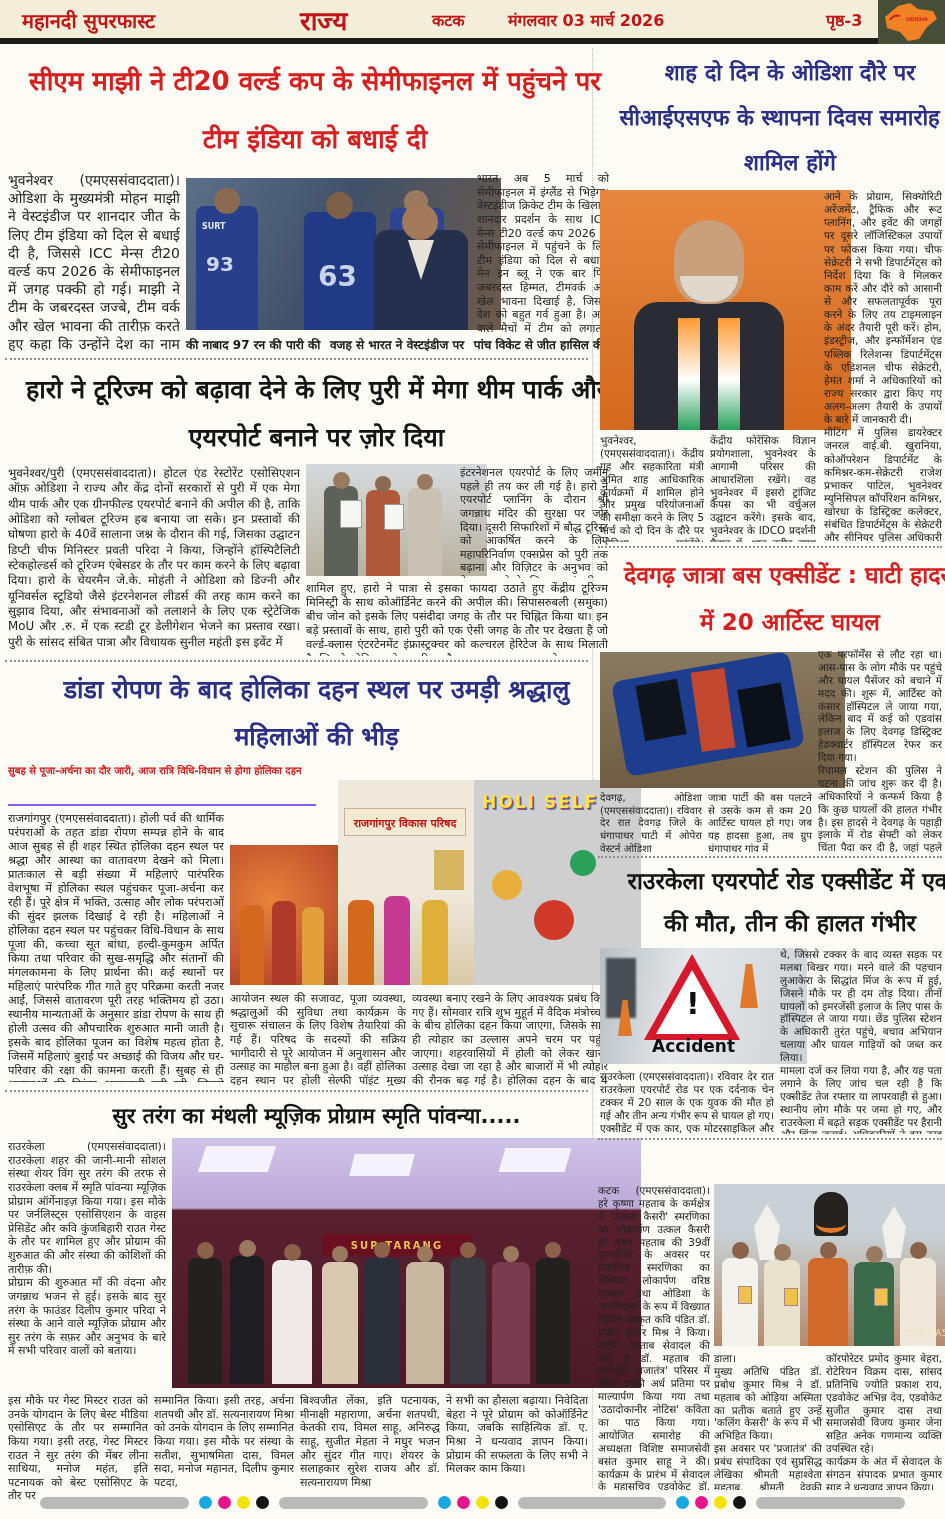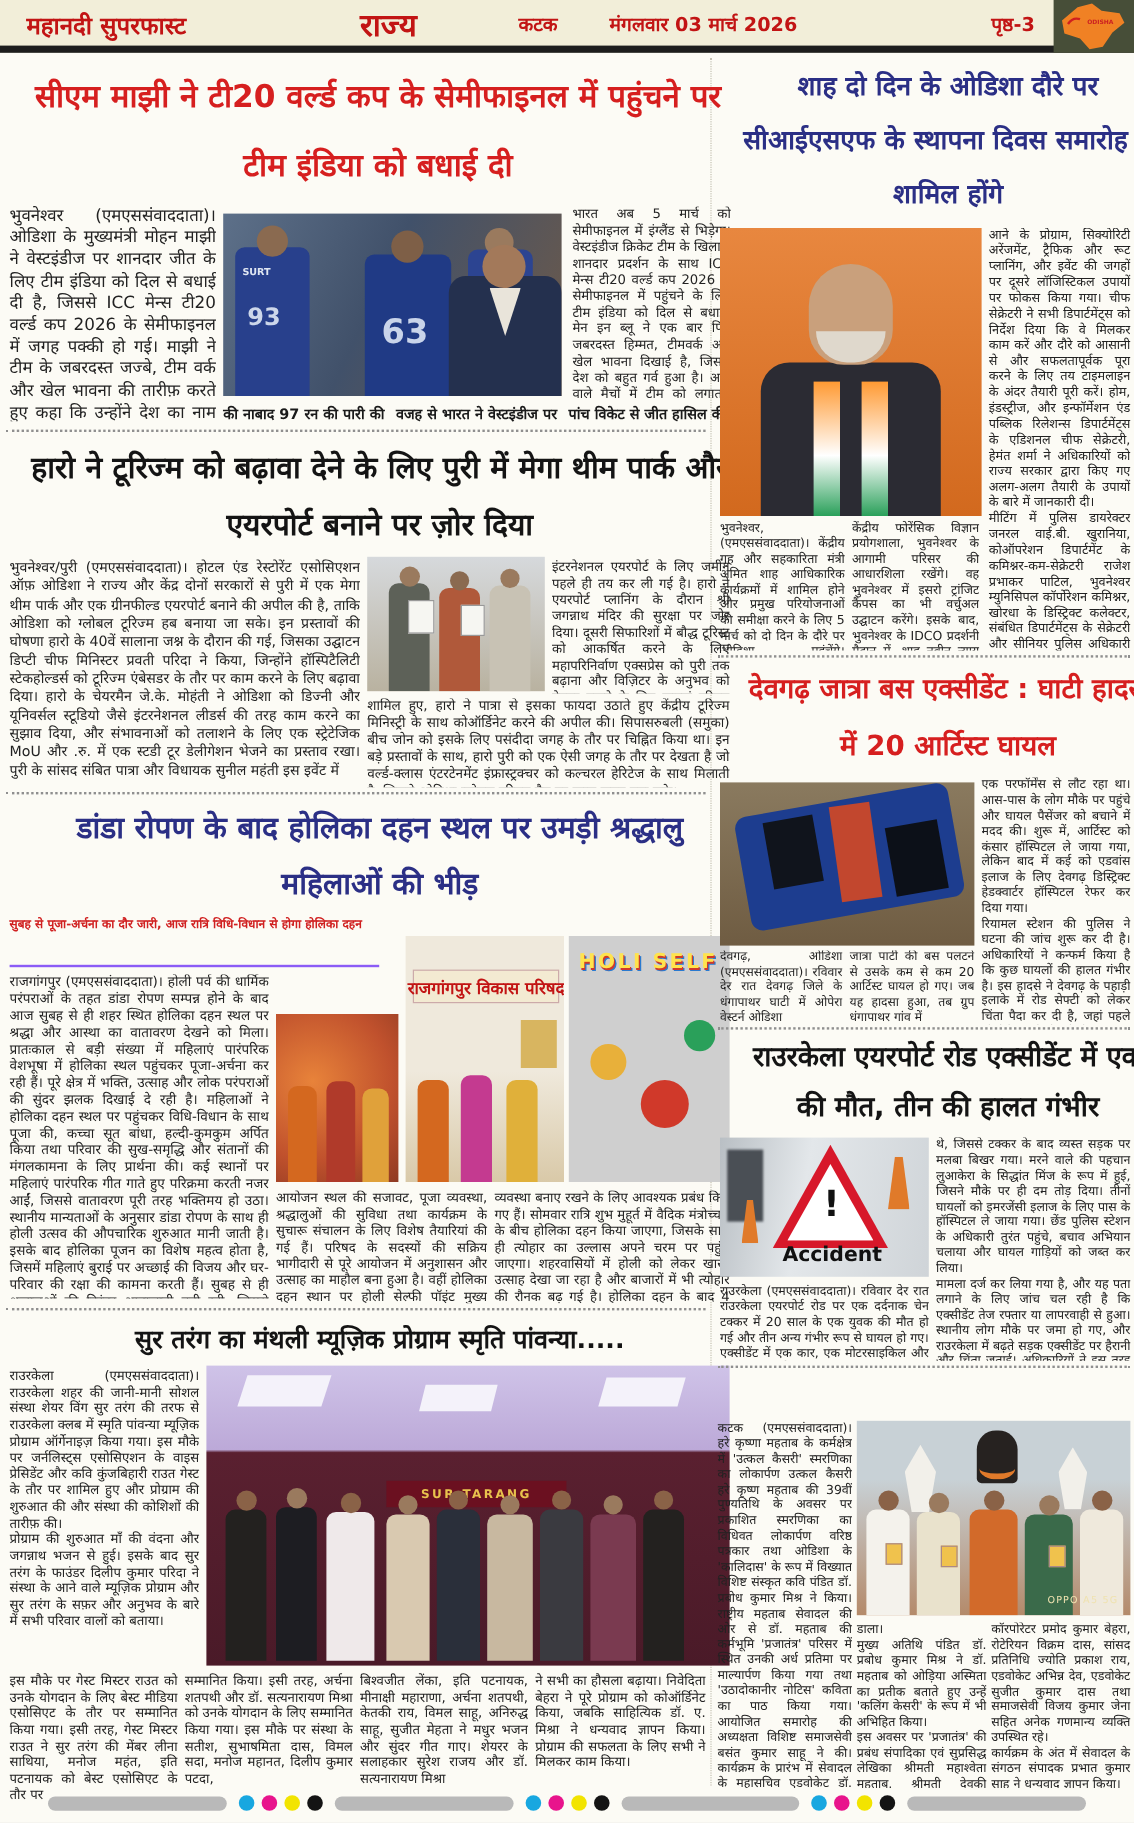--- a/index.html
+++ b/index.html
@@ -14,21 +14,21 @@
   .hl-red{color:#d61f1f;}
   .hl-navy{color:#2b2f85;}
   .hl-black{color:#141414;}
   
   .bt{font-size:12px;line-height:1.3;text-align:justify;color:#222;white-space:pre-line;overflow:hidden;}
   .bt-s{font-size:11px;line-height:1.24;}
   .cap{font-weight:bold;color:#1a1a1a;}
   .dotsep{border-top:2px dotted #8f8f8f;height:0;}
   .vsep{border-left:1px dotted #c4c0b2;width:0;}
   
-  .photo{overflow:hidden;background:#cfcfcf;}
+  .photo{overflow:hidden;background:#cfcfcf;padding-left:33px;}
   .fig{position:absolute;border-radius:8px 8px 0 0;}
   .head{position:absolute;border-radius:50%;}
   .wm{position:absolute;font-size:8px;color:#efe2b0;letter-spacing:1px;}
   
   .regrow{display:flex;align-items:center;gap:10px;}
   .regbar{flex:1;height:12px;background:#b9b9b9;border-radius:7px;}
   .regdots{display:flex;gap:6px;}
   .dot{width:13px;height:13px;border-radius:50%;}
 </style>
 </head>
@@ -97,21 +97,21 @@
   <div class="abs hl hl-navy" style="left:5px;top:666px;width:583px;height:94px;font-size:25px;line-height:47px;">डांडा रोपण के बाद होलिका दहन स्थल पर उमड़ी श्रद्धालु महिलाओं की भीड़</div>
   <div class="abs" style="left:8px;top:764px;width:308px;height:40px;color:#d02020;font-weight:bold;font-size:10px;line-height:1.45;border-bottom:2px solid #8b5cf6;">सुबह से पूजा-अर्चना का दौर जारी, आज रात्रि विधि-विधान से होगा होलिका दहन</div>
   <div class="abs bt bt-s" style="left:8px;top:812px;width:216px;height:270px;font-size:11.3px;">राजगांगपुर (एमएससंवाददाता)। होली पर्व की धार्मिक परंपराओं के तहत डांडा रोपण सम्पन्न होने के बाद आज सुबह से ही शहर स्थित होलिका दहन स्थल पर श्रद्धा और आस्था का वातावरण देखने को मिला। प्रातःकाल से बड़ी संख्या में महिलाएं पारंपरिक वेशभूषा में होलिका स्थल पहुंचकर पूजा-अर्चना कर रही हैं। पूरे क्षेत्र में भक्ति, उत्साह और लोक परंपराओं की सुंदर झलक दिखाई दे रही है। महिलाओं ने होलिका दहन स्थल पर पहुंचकर विधि-विधान के साथ पूजा की, कच्चा सूत बांधा, हल्दी-कुमकुम अर्पित किया तथा परिवार की सुख-समृद्धि और संतानों की मंगलकामना के लिए प्रार्थना की। कई स्थानों पर महिलाएं पारंपरिक गीत गाते हुए परिक्रमा करती नजर आईं, जिससे वातावरण पूरी तरह भक्तिमय हो उठा। स्थानीय मान्यताओं के अनुसार डांडा रोपण के साथ ही होली उत्सव की औपचारिक शुरुआत मानी जाती है। इसके बाद होलिका पूजन का विशेष महत्व होता है, जिसमें महिलाएं बुराई पर अच्छाई की विजय और घर-परिवार की रक्षा की कामना करती हैं। सुबह से ही श्रद्धालुओं की निरंतर आवाजाही बनी रही, जिससे होलिका स्थल उत्सव स्थल में तब्दील हो गया। इस भव्य आयोजन को सफल बनाने में राजगांगपुर विकास परिषद के सभी सदस्य अहम भूमिका निभा रहे हैं। परिषद द्वारा</div>
   <div class="abs photo" style="left:230px;top:845px;width:102px;height:140px;background:radial-gradient(circle at 30% 40%,#e8833a,#c0512d 60%,#8f3a22);">
     <div class="fig" style="left:10px;top:60px;width:24px;height:80px;background:#d4681f;"></div>
     <div class="fig" style="left:42px;top:56px;width:24px;height:84px;background:#b03a2a;"></div>
     <div class="fig" style="left:72px;top:62px;width:22px;height:78px;background:#e0a13a;"></div>
   </div>
   <div class="abs photo" style="left:338px;top:780px;width:132px;height:205px;background:linear-gradient(#efe9dc 55%,#d9c9a8);">
     <div class="abs" style="left:6px;top:28px;width:120px;height:26px;background:#f3ead2;border:1px solid #caa;display:flex;align-items:center;justify-content:center;">
-      <span style="color:#c21414;font-size:14px;font-weight:bold;white-space:nowrap;">राजगांगपुर विकास परिषद</span>
+      <span style="color:#c21414;font-size:11px;font-weight:bold;white-space:nowrap;">राजगांगपुर विकास परिषद</span>
     </div>
     <div class="fig" style="left:10px;top:120px;width:26px;height:85px;background:#d4681f;"></div>
     <div class="fig" style="left:46px;top:116px;width:26px;height:89px;background:#c43a90;"></div>
     <div class="fig" style="left:84px;top:120px;width:26px;height:85px;background:#e0b03a;"></div>
     <div class="abs" style="left:96px;top:70px;width:30px;height:40px;background:#d8b560;"></div>
   </div>
   <div class="abs photo" style="left:474px;top:780px;width:134px;height:205px;background:linear-gradient(135deg,#e690c4,#a briefly 0;background:linear-gradient(135deg,#e690c4,#9a6cc8 60%,#7a54b0);">
     <div class="abs" style="left:8px;top:12px;font-size:17px;font-weight:bold;color:#ffe34d;text-shadow:1px 1px 0 #d0392a,2px 2px 0 #2a7ad0;letter-spacing:2px;">HOLI SELF</div>
     <div class="head" style="left:18px;top:90px;width:30px;height:30px;background:#e8b03a;"></div>
     <div class="head" style="left:60px;top:120px;width:40px;height:40px;background:#d0392a;"></div>

